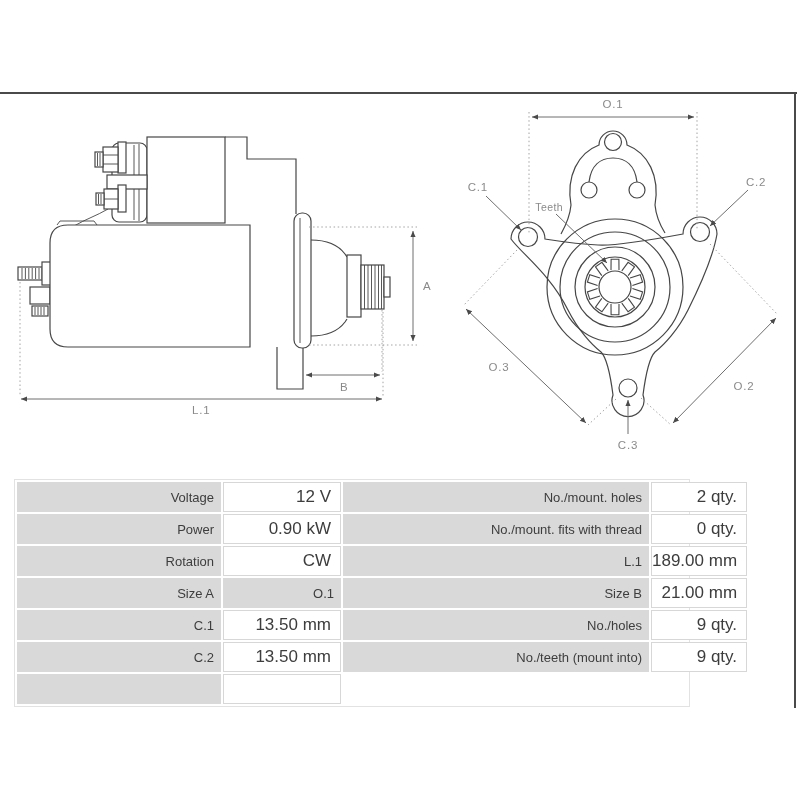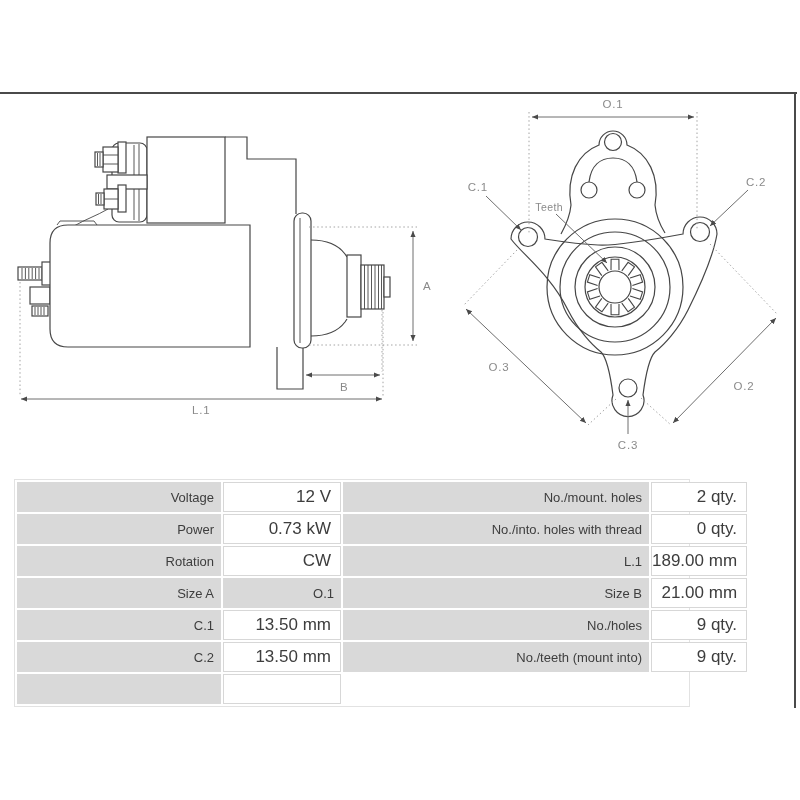--- a/index.html
+++ b/index.html
@@ -185,22 +185,22 @@
   </g>
 </svg>
 
 <div id="spec-table">
   <div class="lc">Voltage</div>
   <div class="vc">12 V</div>
   <div class="lc">No./mount. holes</div>
   <div class="vc">2 qty.</div>
 
   <div class="lc">Power</div>
-  <div class="vc">0.73 kW</div>
-  <div class="lc">No./into. holes with thread</div>
+  <div class="vc">0.90 kW</div>
+  <div class="lc">No./mount. fits with thread</div>
   <div class="vc">0 qty.</div>
 
   <div class="lc">Rotation</div>
   <div class="vc">CW</div>
   <div class="lc">L.1</div>
   <div class="vc">189.00 mm</div>
 
   <div class="lc">Size A</div>
   <div class="lc">O.1</div>
 

